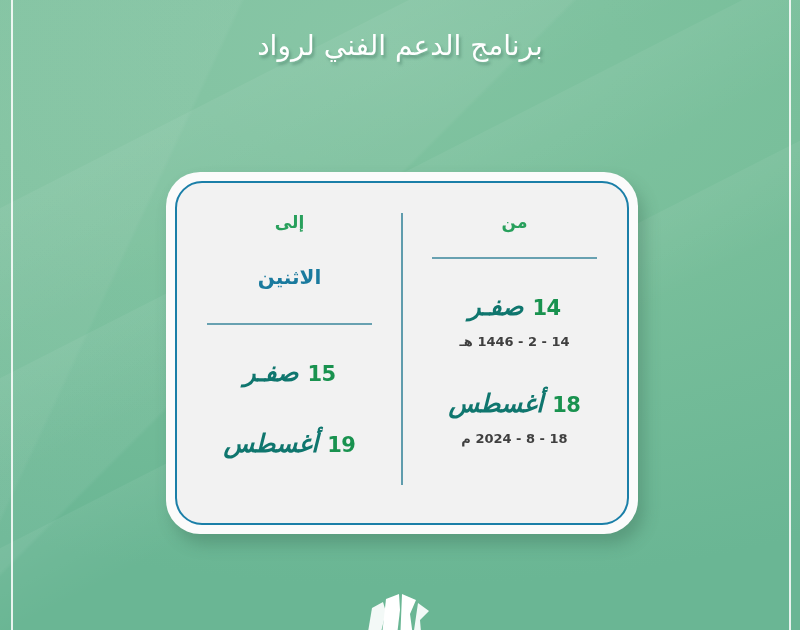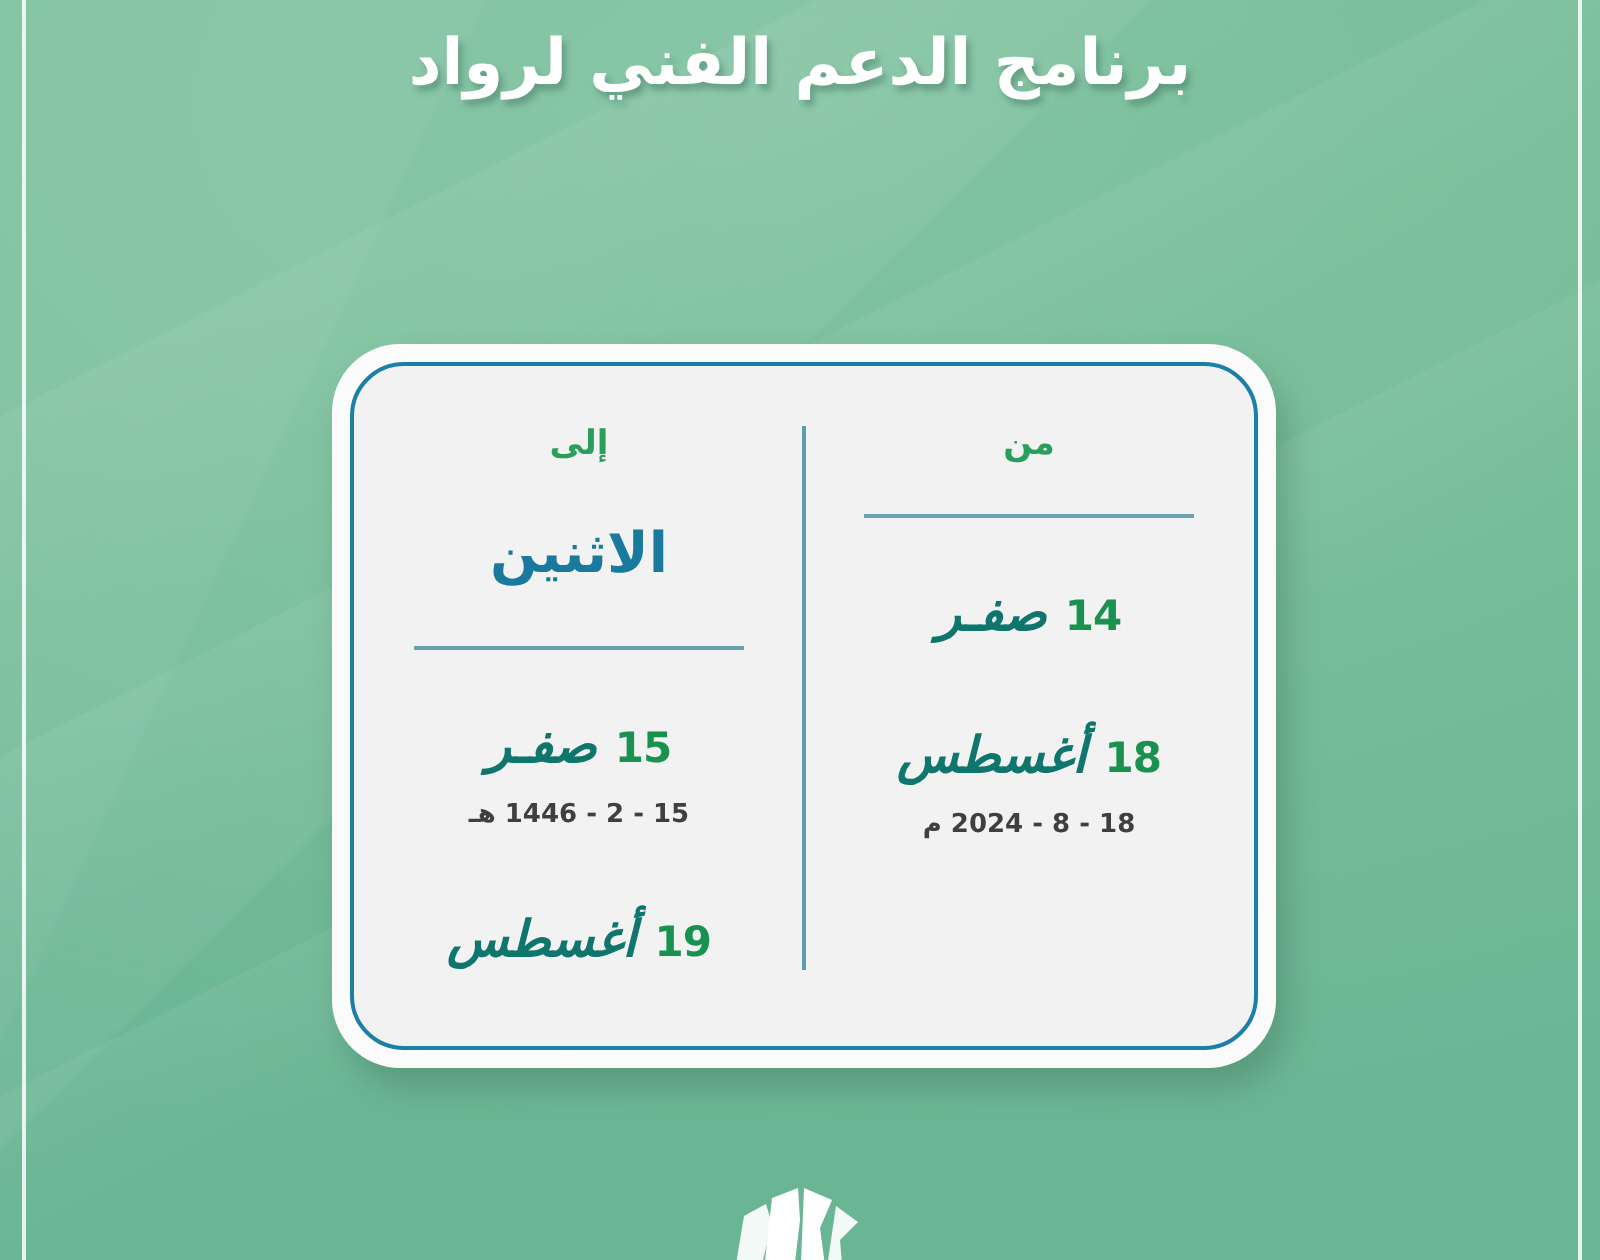--- a/index.html
+++ b/index.html
@@ -50,26 +50,27 @@
 
   
   .title-block {
     position:absolute;
     top: 2px; left:0; right:0;
     text-align:center;
     z-index: 4;
   }
   .title-line {
     color:#ffffff;
-    font-size: 32px;
-    font-weight: 700;
+    font-size: 28px;
+    font-weight: 400;
     line-height: 58px;
     letter-spacing: 0px;
     text-shadow: 2px 3px 3px rgba(60,110,90,0.45);
     direction: rtl;
+    margin-top: 15px;
   }
 
   
   .card-wrap {
     position:absolute;
     left: 166px;
     top: 172px;
     width: 472px;
     height: 362px;
     background: #fbfbfb;
@@ -117,21 +118,21 @@
   }
 
   .col-label {
     color:#28a05c;
     font-size: 17px;
     font-weight:700;
     line-height: 22px;
   }
   .col-day {
     color:#1a7a9e;
-    font-size: 28px;
+    font-size: 20px;
     font-weight: 800;
     line-height: 44px;
     margin-top: 6px;
     white-space: nowrap;
   }
   .col-rule {
     width: 86%;
     height: 2px;
     background: #2d7f96;
     opacity:.7;
@@ -209,20 +210,21 @@
 
       <div class="col">
         <div class="col-label">من</div>
         <div class="col-rule"></div>
 
         <div class="date-group">
           <div class="date-main">
             <span class="date-num">14</span>
             <span class="date-month">صفـر</span>
           </div>
+          <div class="date-full">14 - 2 - 1446 هـ</div>
         </div>
 
         <div class="date-group second">
           <div class="date-main">
             <span class="date-num">18</span>
             <span class="date-month">أغسطس</span>
           </div>
           <div class="date-full">18 - 8 - 2024 م</div>
         </div>
       </div>
@@ -230,21 +232,20 @@
       <div class="col">
         <div class="col-label">إلى</div>
         <div class="col-day">الاثنين</div>
         <div class="col-rule"></div>
 
         <div class="date-group">
           <div class="date-main">
             <span class="date-num">15</span>
             <span class="date-month">صفـر</span>
           </div>
-          <div class="date-full">15 - 2 - 1446 هـ</div>
         </div>
 
         <div class="date-group second">
           <div class="date-main">
             <span class="date-num">19</span>
             <span class="date-month">أغسطس</span>
           </div>
         </div>
       </div>
 

